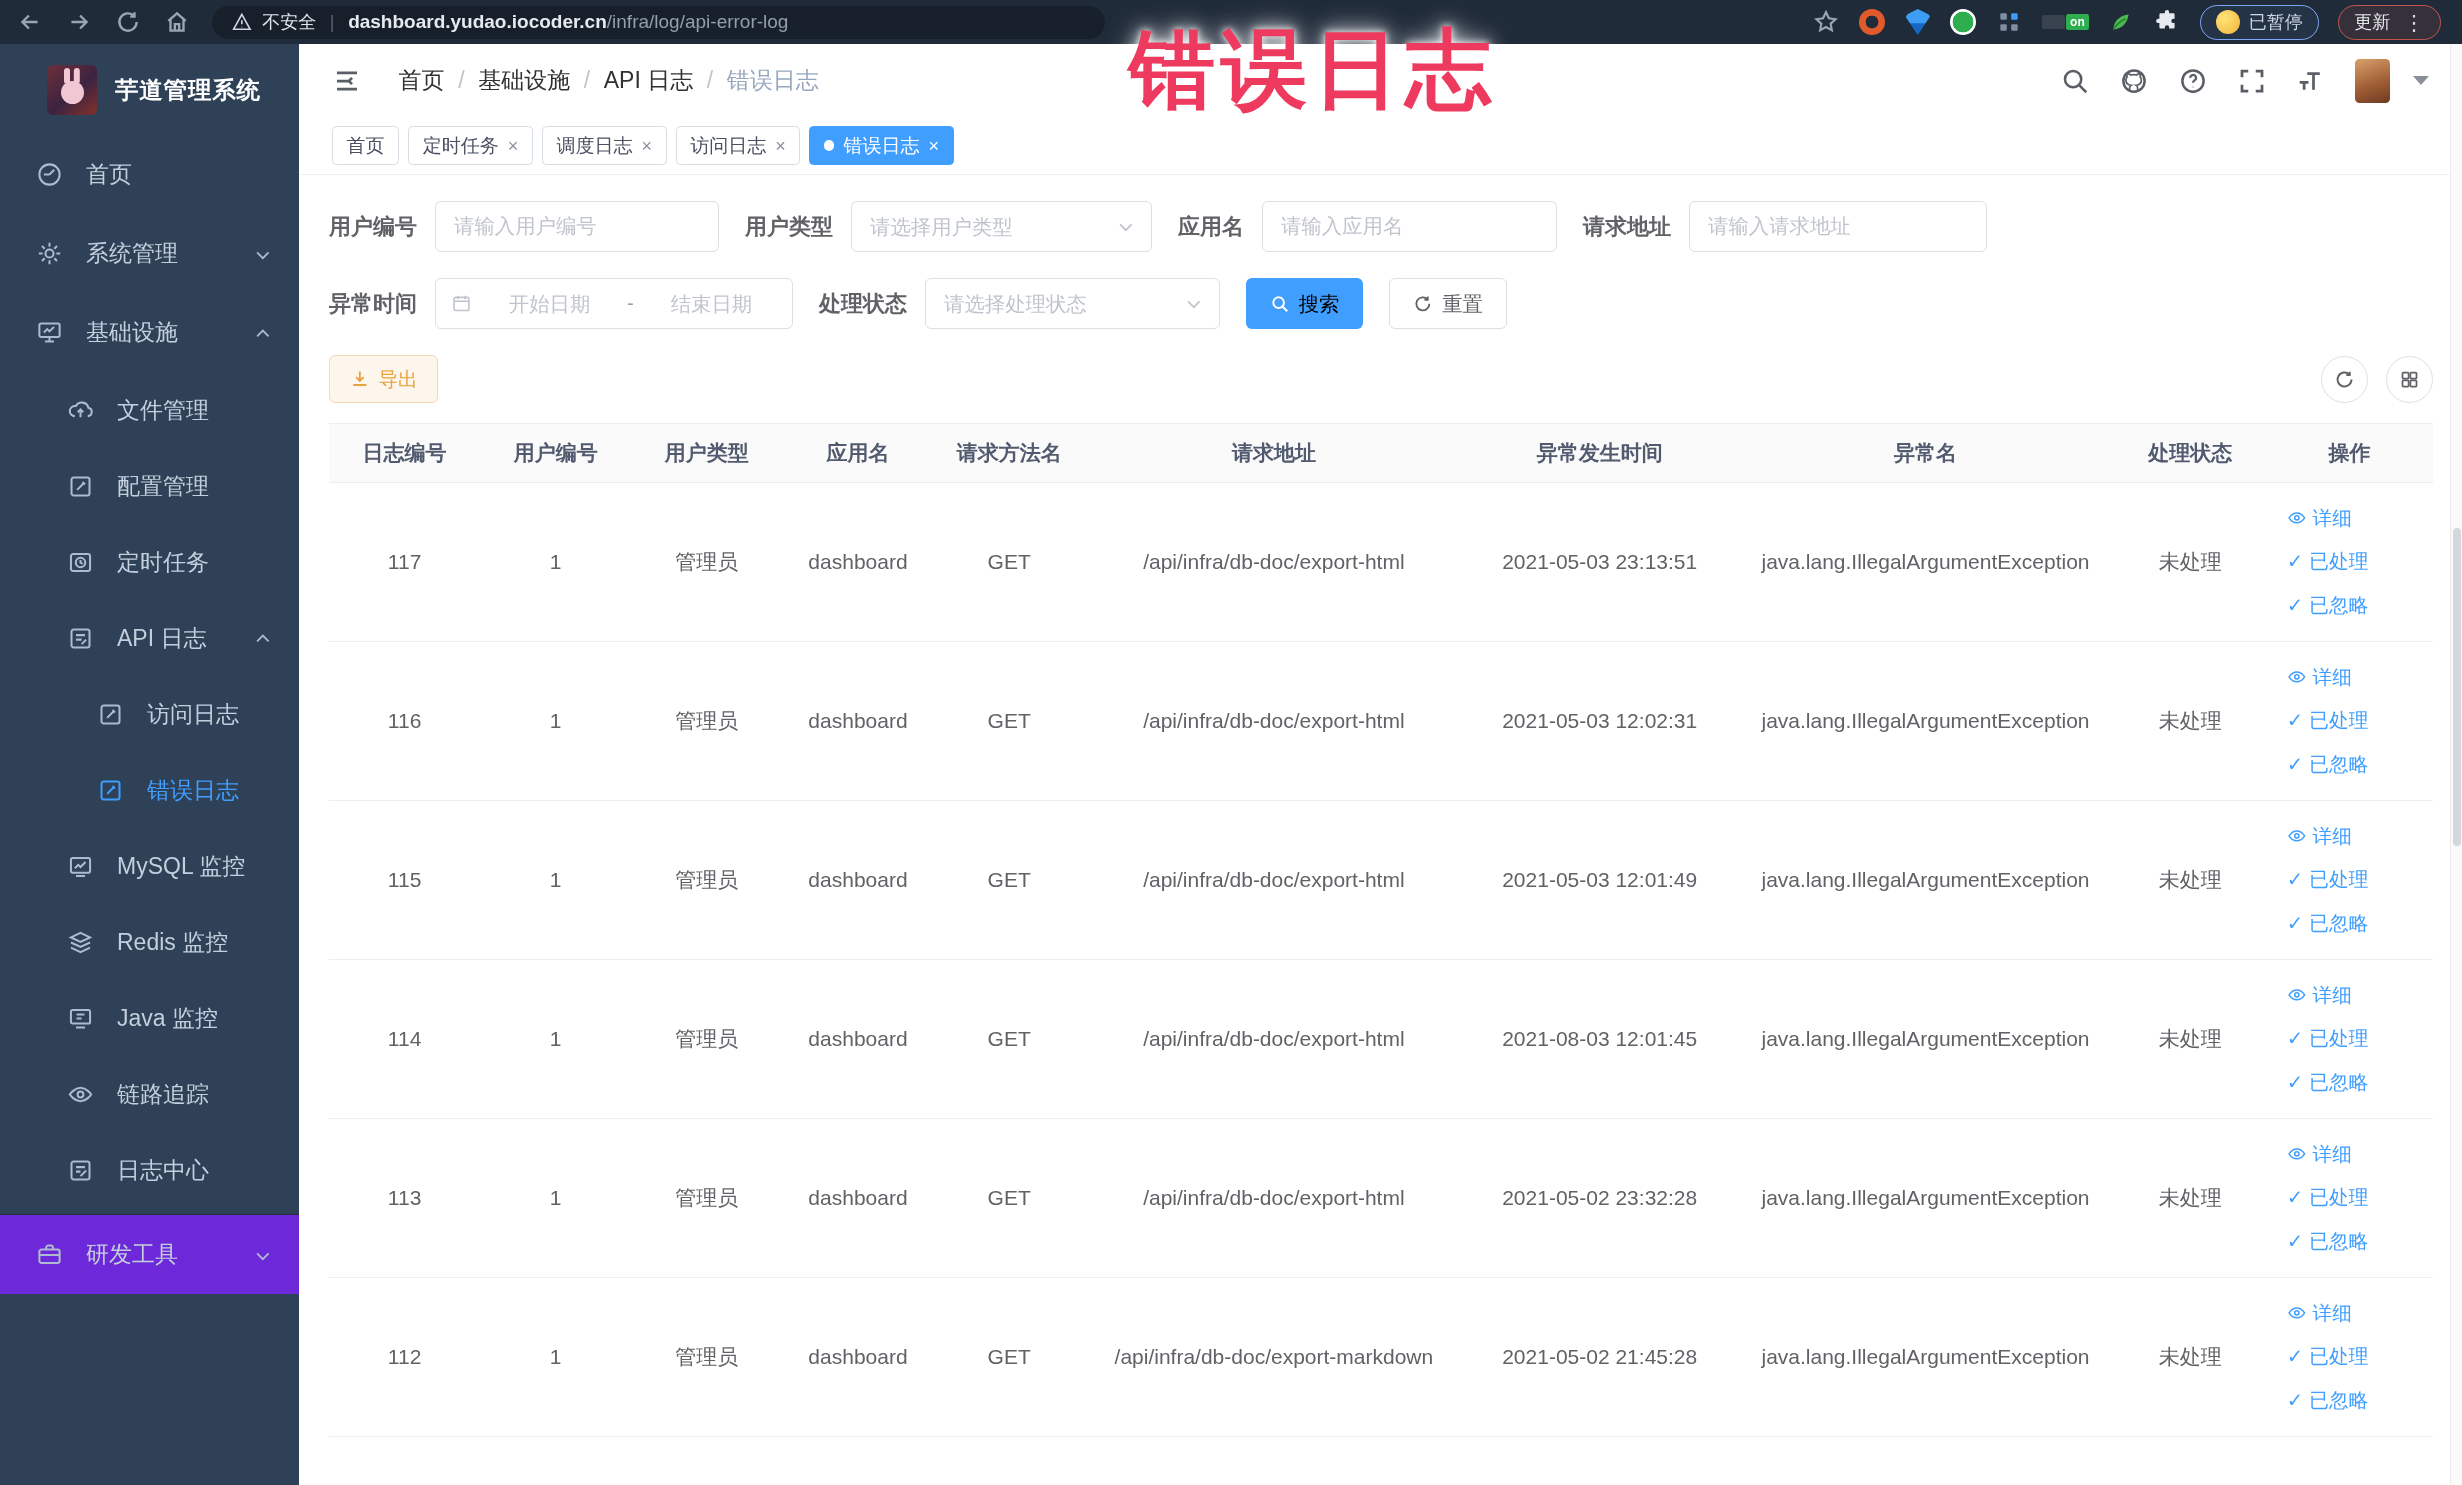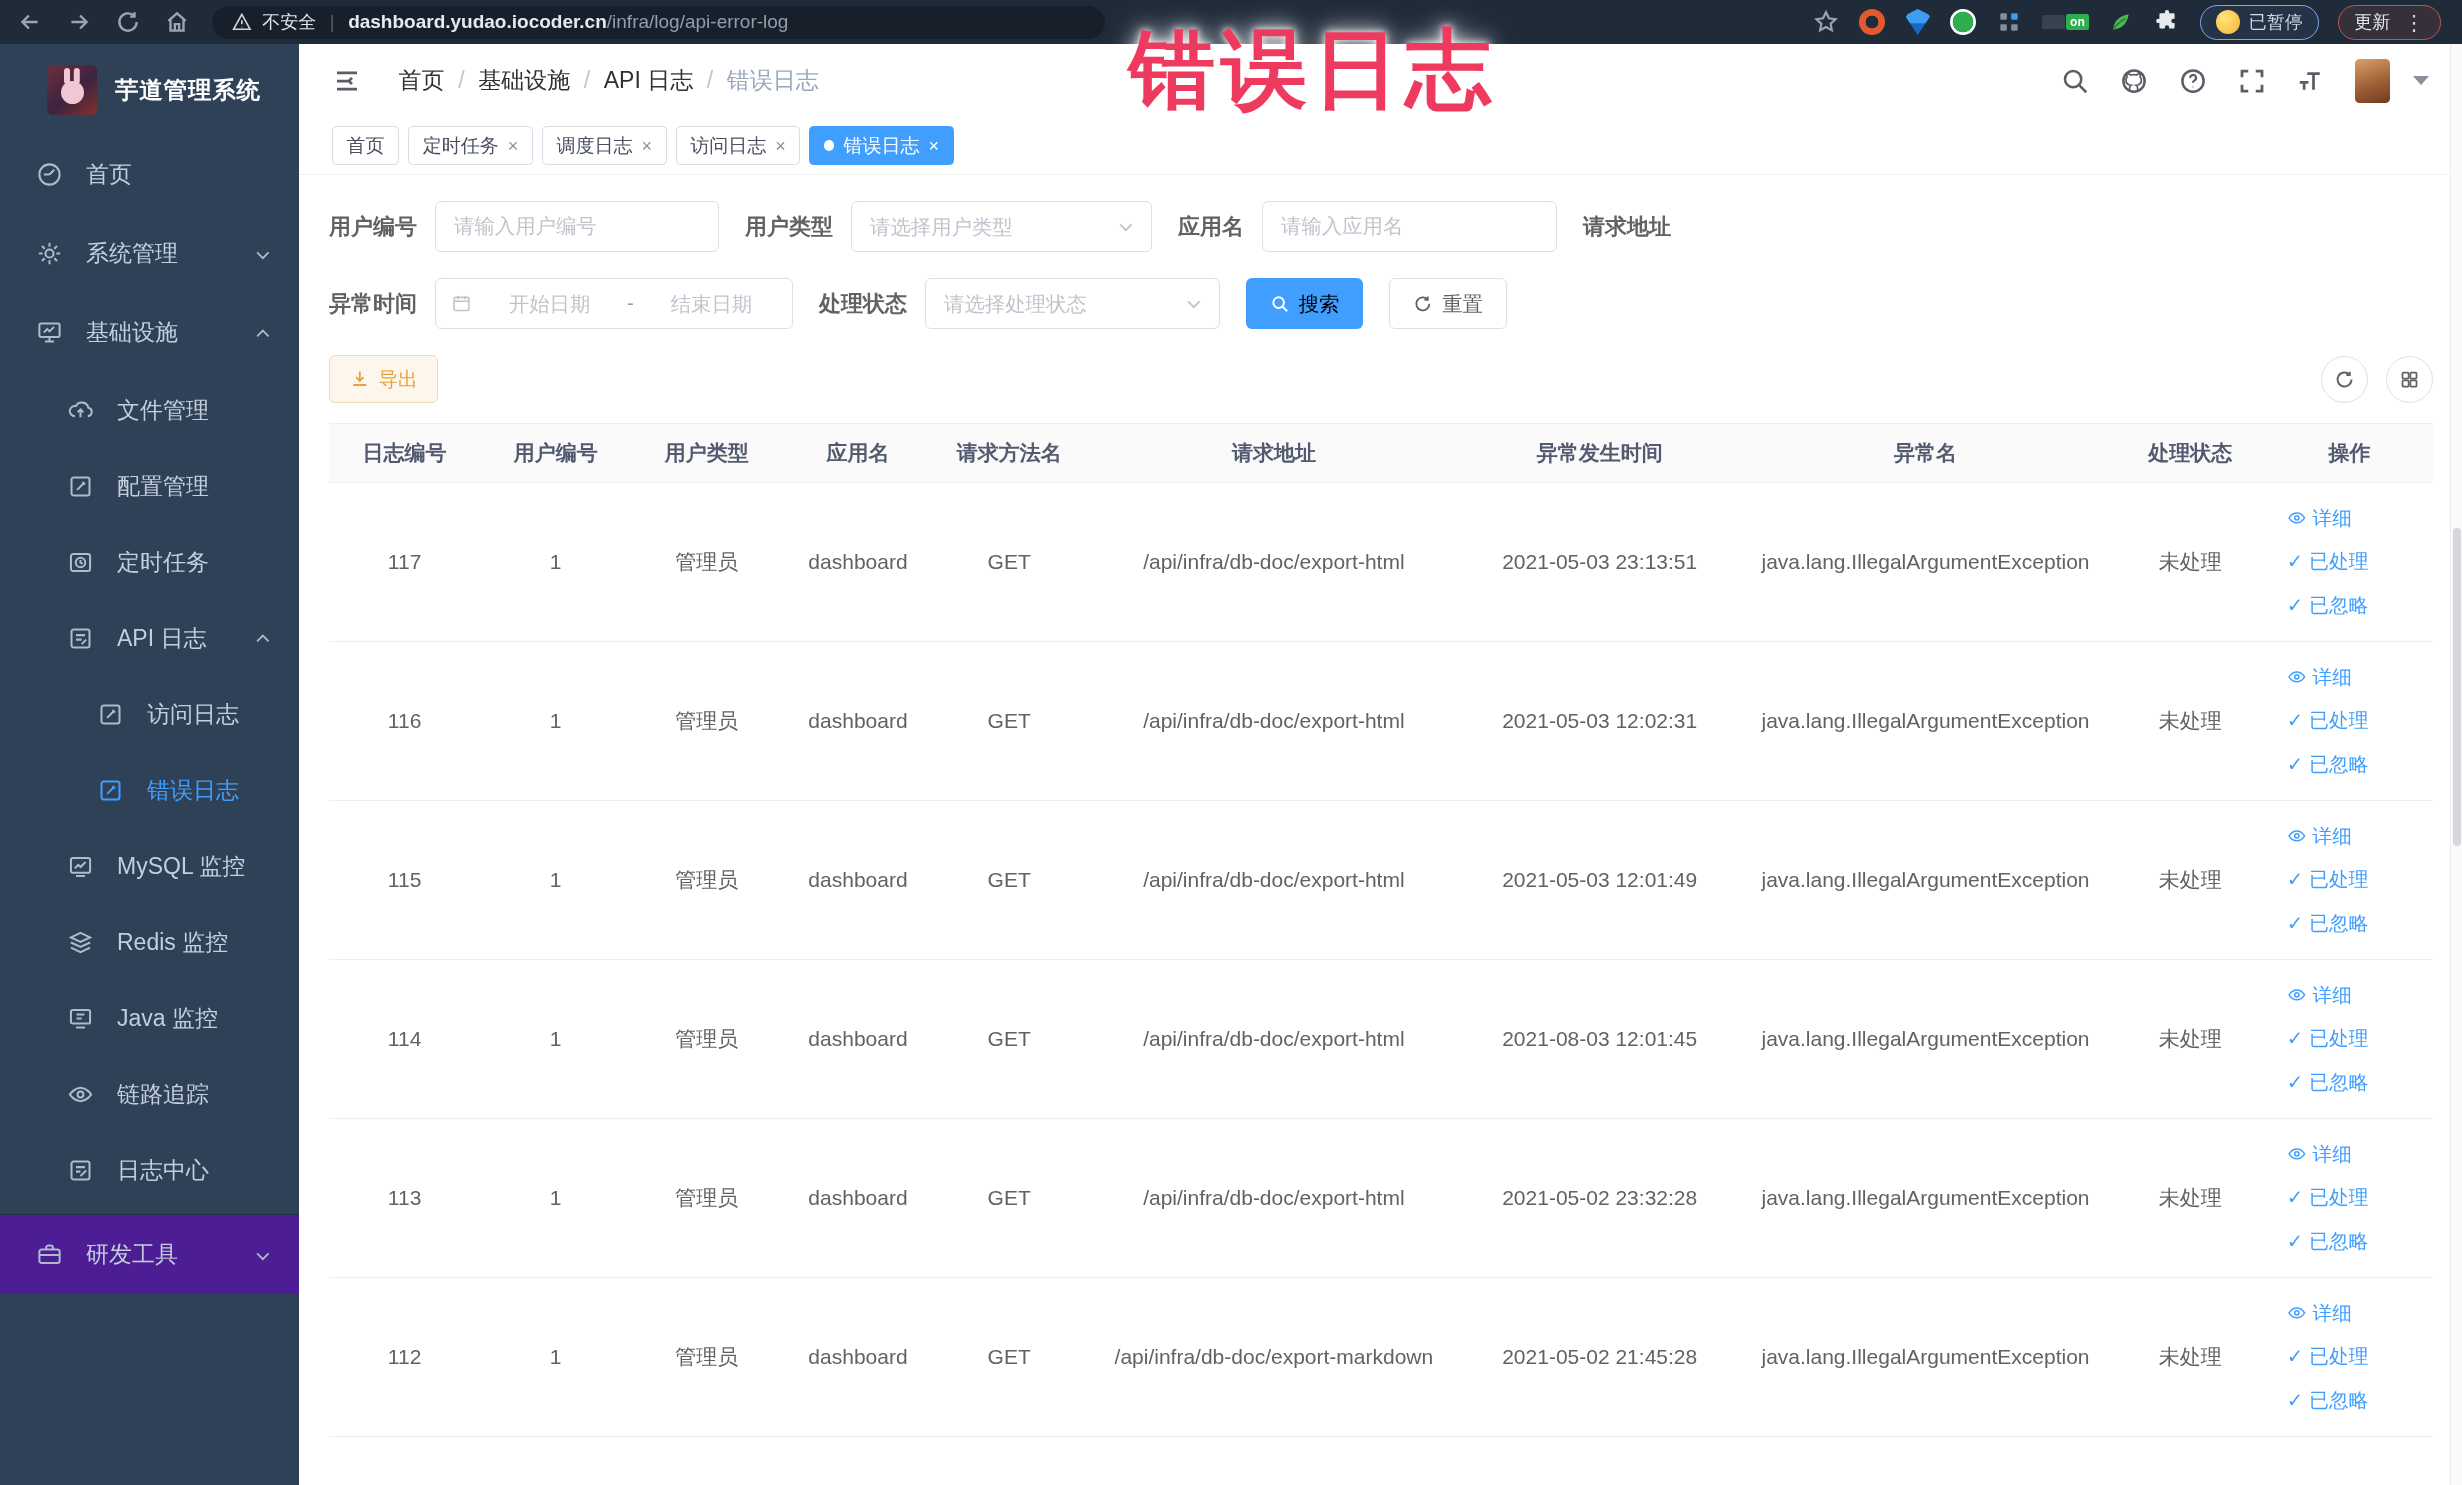--- a/index.html
+++ b/index.html
@@ -40,21 +40,21 @@
   .logo-title { color:#fff; font-size:23.5px; font-weight:700; letter-spacing:0.8px; }
   .mi { height:79px; display:flex; align-items:center; gap:23px; padding-left:36px; padding-right:26px; font-size:23px; cursor:pointer; }
   .mi .micon { width:27px; height:27px; color:#aebbcc; flex:none; }
   .mi .micon svg { width:100%; height:100%; }
   .mi .arrow { margin-left:auto; width:19.7px; height:19.7px; color:#aebbcc; }
   .mi-sub { height:76px; padding-left:67px; }
   .mi-sub2 { height:76px; padding-left:97px; }
   .mi.active { color:#409eff; }
   .mi.active .micon { color:#409eff; }
   .side-divider { border-top:0.8px solid rgba(0,0,0,.28); margin-top:6px; }
-  .mi-devtools { background:#4c1d95; height:79px; }
+  .mi-devtools { background:#6d28d9; height:79px; }
 
   
   .navbar { height:73px; display:flex; align-items:center; padding:0 33px; gap:23px; }
   .hicon { width:30px; height:30px; color:#5a5e66; }
   .hicon svg { width:100%; height:100%; }
   .crumbs { display:flex; align-items:center; gap:13.6px; font-size:23px; margin-left:13.6px; }
   .crumb { color:#303133; }
   .crumb-sep { color:#c0c4cc; }
   .crumb-last { color:#97a8be; }
   .nav-right { margin-left:auto; display:flex; align-items:center; gap:29px; }
@@ -393,20 +393,21 @@
                     <path d="M5 9l7 7 7-7"></path>
                   </svg></span>
             </div>
           </div>
           <div class="fitem">
             <span class="flabel">应用名</span>
             <input class="tin" style="width: 295px;" placeholder="请输入应用名">
           </div>
           <div class="fitem">
             <span class="flabel">请求地址</span>
+            <input class="tin" style="width: 298px;" placeholder="请输入请求地址">
           </div>
         </div>
 
         <div class="frow">
           <div class="fitem">
             <span class="flabel">异常时间</span>
             <div class="dr">
               <span class="cal"><svg viewBox="0 0 24 24" fill="none" stroke="currentColor" stroke-width="1.8">
                     <rect x="3.5" y="5" width="17" height="15" rx="2"></rect>
                     <path d="M3.5 9.5h17M8 3v4M16 3v4"></path>

